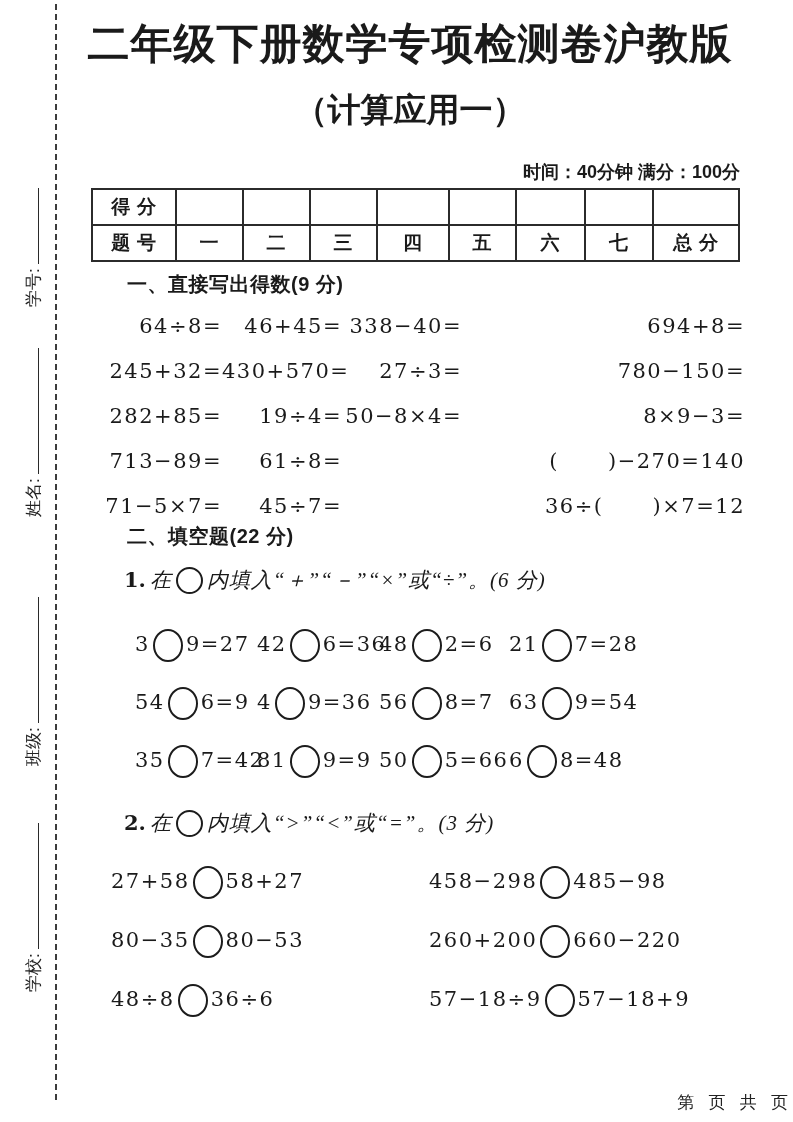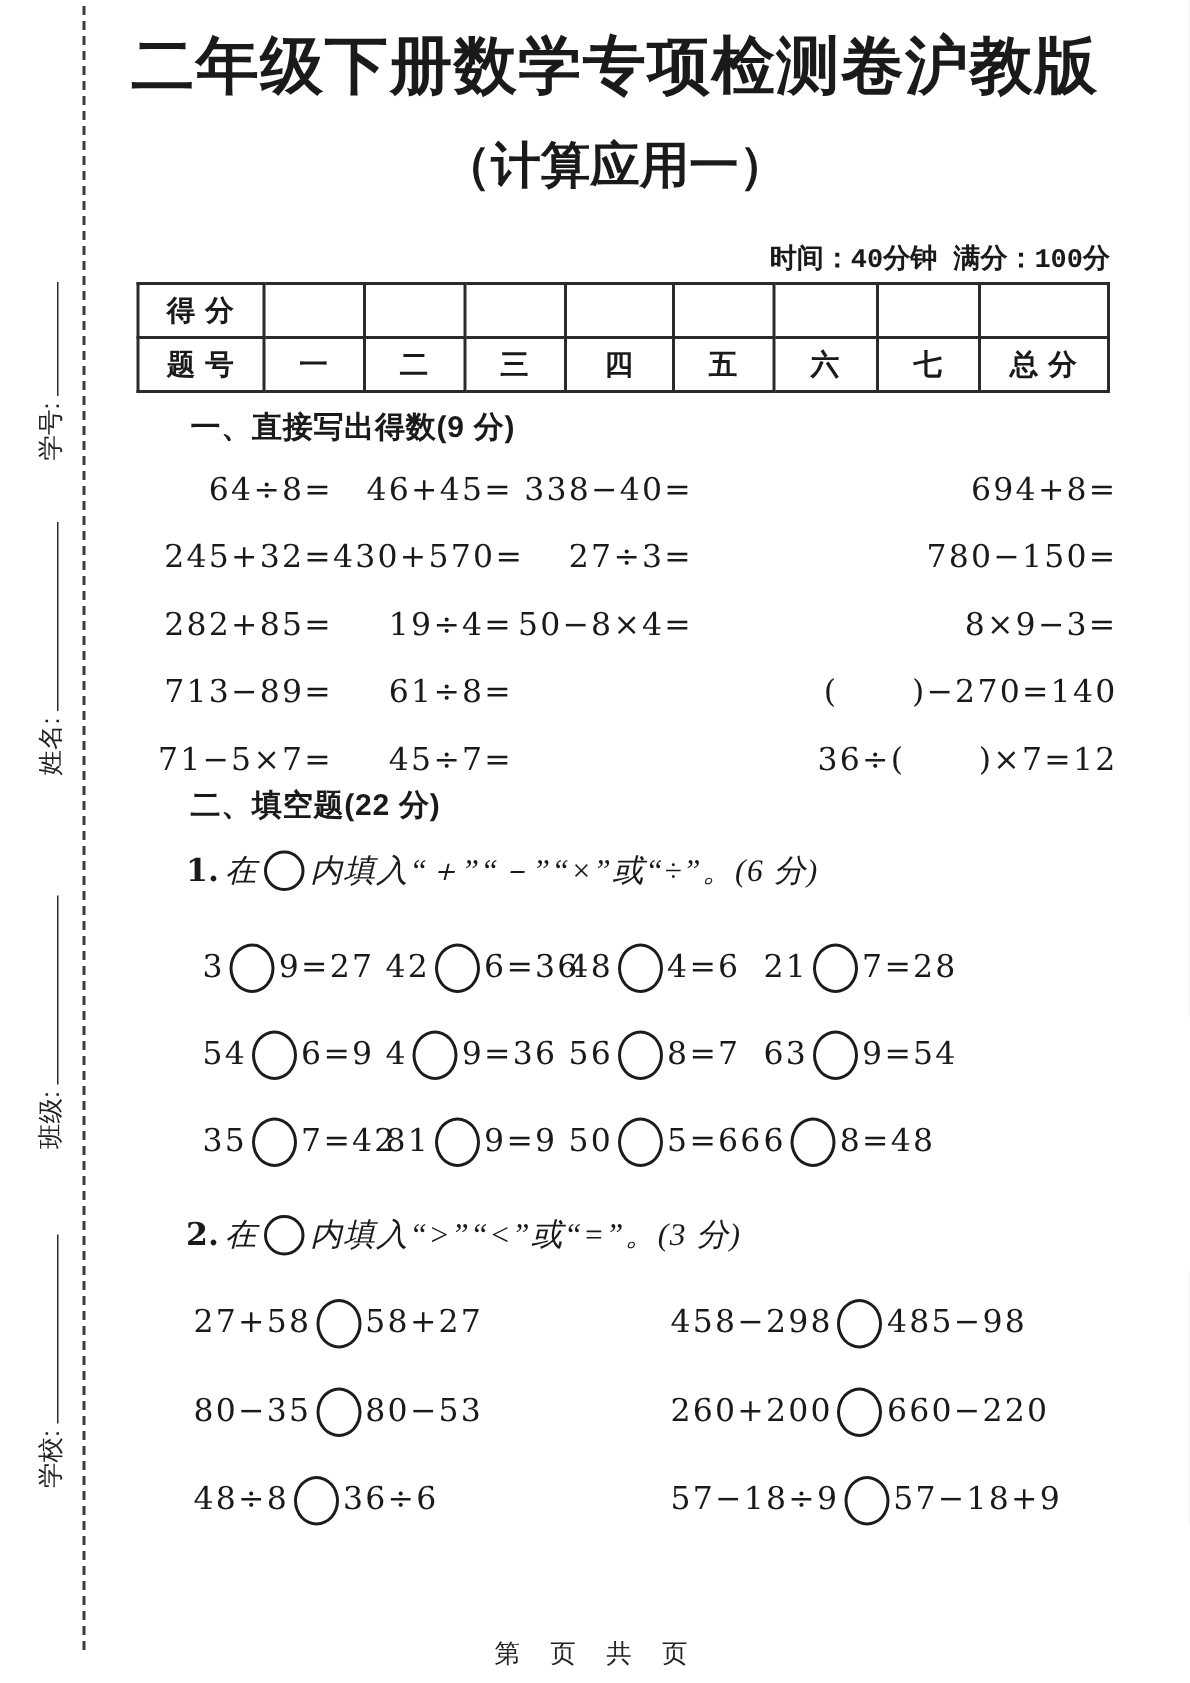--- a/index.html
+++ b/index.html
@@ -18,21 +18,21 @@
   .sf1{top:188px}.sf2{top:398px}.sf3{top:647px}.sf4{top:873px}
   .sf1 .side-line{width:76px}
 
   
   .title{position:absolute;left:60px;top:16px;width:700px;text-align:center;
          font-family:"Liberation Sans", sans-serif;font-weight:900;font-size:42px;
          letter-spacing:1px;white-space:nowrap;}
   .subtitle{position:absolute;left:60px;top:88px;width:700px;text-align:center;
             font-family:"Liberation Sans", sans-serif;font-weight:900;font-size:33px;}
   .meta{position:absolute;right:53px;top:160px;
-        font-family:Liberation Mono, monospace;font-weight:600;font-size:18px;padding-left:48px;}
+        font-family:Liberation Sans, sans-serif;font-weight:600;font-size:18px;padding-left:48px;}
 
   
   .score-table{position:absolute;left:91px;top:188px;width:647px;
                border-collapse:collapse;table-layout:fixed;}
   .score-table td{border:2px solid #2b2b2b;height:34px;text-align:center;
                   font-size:19px;font-weight:600;letter-spacing:1px;padding:0;}
 
   
   .sec-head{position:absolute;left:96px;font-family:"Liberation Sans", sans-serif;
             font-weight:800;font-size:20px;letter-spacing:.5px;margin-left:31px;}
@@ -52,27 +52,27 @@
   .qnum{font-weight:bold;font-family:"DejaVu Serif", serif;margin-right:4px;}
   .kai{font-style:italic;letter-spacing:1px;}
   .circle{display:inline-block;width:26px;height:29px;border:2px solid #1c1c1c;
           border-radius:50%;vertical-align:middle;margin:0 3px 4px 3px;background:#fff;}
   .circle.small{width:23px;height:23px;margin:0 4px 3px 4px;}
   .fill-grid{position:absolute;left:135px;width:640px;}
   .fg1{top:618px}.fg2{top:855px}
   .fill-row{display:grid;height:58px;align-items:center;}
   .fg1 .fill-row{grid-template-columns:122px 122px 130px 1fr;}
   .fg2 .fill-row{grid-template-columns:318px 1fr;height:59px;}
-  .fg2{left:129px;}
+  .fg2{left:111px;}
   .fill-item{white-space:nowrap;}
   .num{font-family:"DejaVu Serif", serif;font-size:21px;letter-spacing:1.5px;}
 
   
-  .footer{position:absolute;left:0;top:1091px;width:793px;text-align:center;
-          font-family:Liberation Mono, monospace;font-size:17px;letter-spacing:5px;
+  .footer{position:absolute;left:0;top:1091px;width:793px;text-align:right;
+          font-family:Liberation Serif, serif;font-size:17px;letter-spacing:5px;
           color:#222;}
 </style>
 </head>
 <body>
 
 <div class="page">
 
   <div class="side-divider"></div>
   <div class="side-field sf1">
     <span class="side-label">学号:</span>
@@ -167,21 +167,21 @@
 
   <div class="sec-head sec2">二、填空题(22 分)</div>
 
   <div class="q-head qh1">
     <span class="qnum">1.</span><span class="kai">在</span><span class="circle small"></span><span class="kai">内填入“＋”“－”“×”或“÷”。(6 分)</span>
   </div>
   <div class="fill-grid fg1">
     <div class="fill-row">
       <span class="fill-item"><span class="num">3</span><span class="circle"></span><span class="num">9=27</span></span>
       <span class="fill-item"><span class="num">42</span><span class="circle"></span><span class="num">6=36</span></span>
-      <span class="fill-item"><span class="num">48</span><span class="circle"></span><span class="num">4=6</span></span>
+      <span class="fill-item"><span class="num">48</span><span class="circle"></span><span class="num">2=6</span></span>
       <span class="fill-item"><span class="num">21</span><span class="circle"></span><span class="num">7=28</span></span>
     </div>
     <div class="fill-row">
       <span class="fill-item"><span class="num">54</span><span class="circle"></span><span class="num">6=9</span></span>
       <span class="fill-item"><span class="num">4</span><span class="circle"></span><span class="num">9=36</span></span>
       <span class="fill-item"><span class="num">56</span><span class="circle"></span><span class="num">8=7</span></span>
       <span class="fill-item"><span class="num">63</span><span class="circle"></span><span class="num">9=54</span></span>
     </div>
     <div class="fill-row">
       <span class="fill-item"><span class="num">35</span><span class="circle"></span><span class="num">7=42</span></span>

